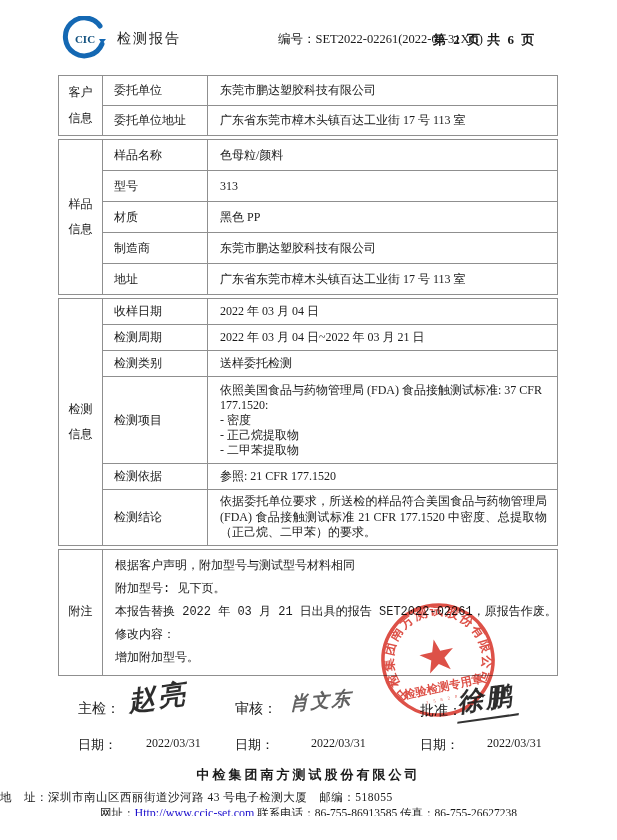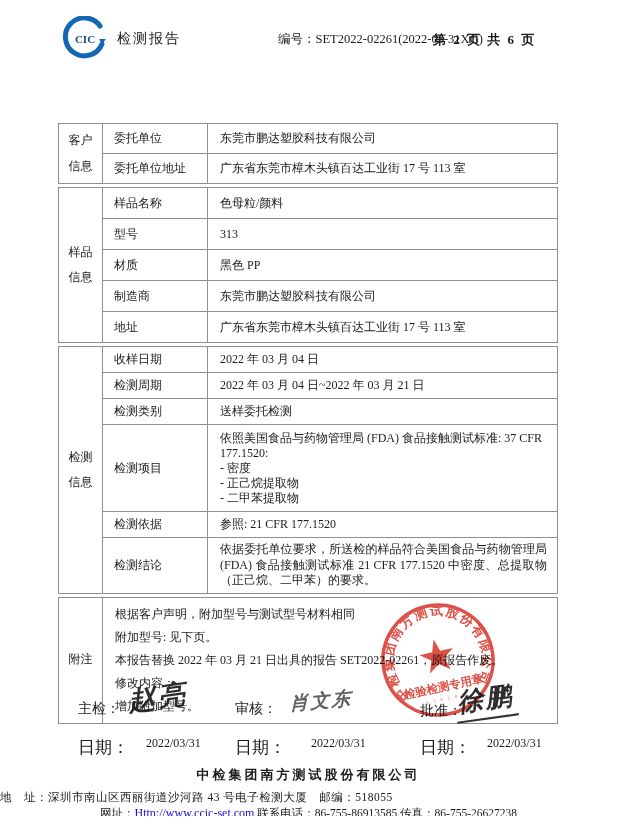--- a/index.html
+++ b/index.html
@@ -6,34 +6,34 @@
   .page{position:relative;width:617px;height:816px;background:#ffffff;
         font-family:"Liberation Serif","DejaVu Serif",serif;color:#1a1a1a;overflow:hidden;}
 
   
   .logo{position:absolute;left:61px;top:16px;width:48px;height:46px;}
   .hdr-title{position:absolute;left:117px;top:30px;font-size:14px;font-weight:normal;letter-spacing:2px;}
   .hdr-no{position:absolute;left:234px;top:31px;font-size:12.5px;font-weight:normal;padding-left:44px;}
   .hdr-page{position:absolute;left:433px;top:31px;font-size:13px;font-weight:bold;letter-spacing:2px;}
 
   
-  .tablewrap{position:absolute;left:58px;top:75px;width:500px;margin-top:48px;}
+  .tablewrap{position:absolute;left:58px;top:75px;width:500px;}
   table.sec{border-collapse:collapse;width:500px;table-layout:fixed;margin:0 0 3px 0;}
   table.sec td{border:1px solid #8f8f8f;font-size:12px;vertical-align:middle;overflow:hidden;}
   td.g{text-align:center;white-space:pre-line;line-height:2.1;padding:2px 0;}
   td.l{padding:3px 4px 3px 11px;}
   td.v{padding:3px 8px 3px 12px;}
   td.vml{white-space:pre-line;line-height:15px;padding:6px 8px 5px 12px;}
   td.vwrap{line-height:15.5px;padding:4px 10px 4px 12px;text-align:justify;}
-  td.notes{white-space:pre-line;line-height:23px;padding:5px 0 5px 12px;vertical-align:top;}
+  td.notes{white-space:pre-line;line-height:23px;padding:5px 0 5px 12px;vertical-align:top;font-family:Liberation Mono, monospace;}
   tr.h30{height:30px;} tr.h31{height:31px;} tr.h26{height:26px;}
 
   
   .sig-label{position:absolute;font-size:14px;z-index:2;}
-  .date-label{position:absolute;font-size:17px;top:736px;}
+  .date-label{position:absolute;font-size:13px;top:736px;}
   .date-val{position:absolute;font-size:12px;top:736px;}
   .sig-name{position:absolute;font-weight:bold;color:#1c1c1c;z-index:6;
             transform:rotate(-8deg) skewX(-14deg);opacity:.92;}
   .sig-a{left:130px;top:679px;font-size:27px;letter-spacing:3px;}
   .sig-b{left:291px;top:688px;font-size:19px;font-weight:600;color:#3a3a3a;
          transform:rotate(-5deg) skewX(-18deg);opacity:.8;letter-spacing:2px;}
   .sig-c{left:459px;top:681px;font-size:26px;letter-spacing:2px;
          border-bottom:2px solid #222;padding:0 6px 1px 0;}
 
   

